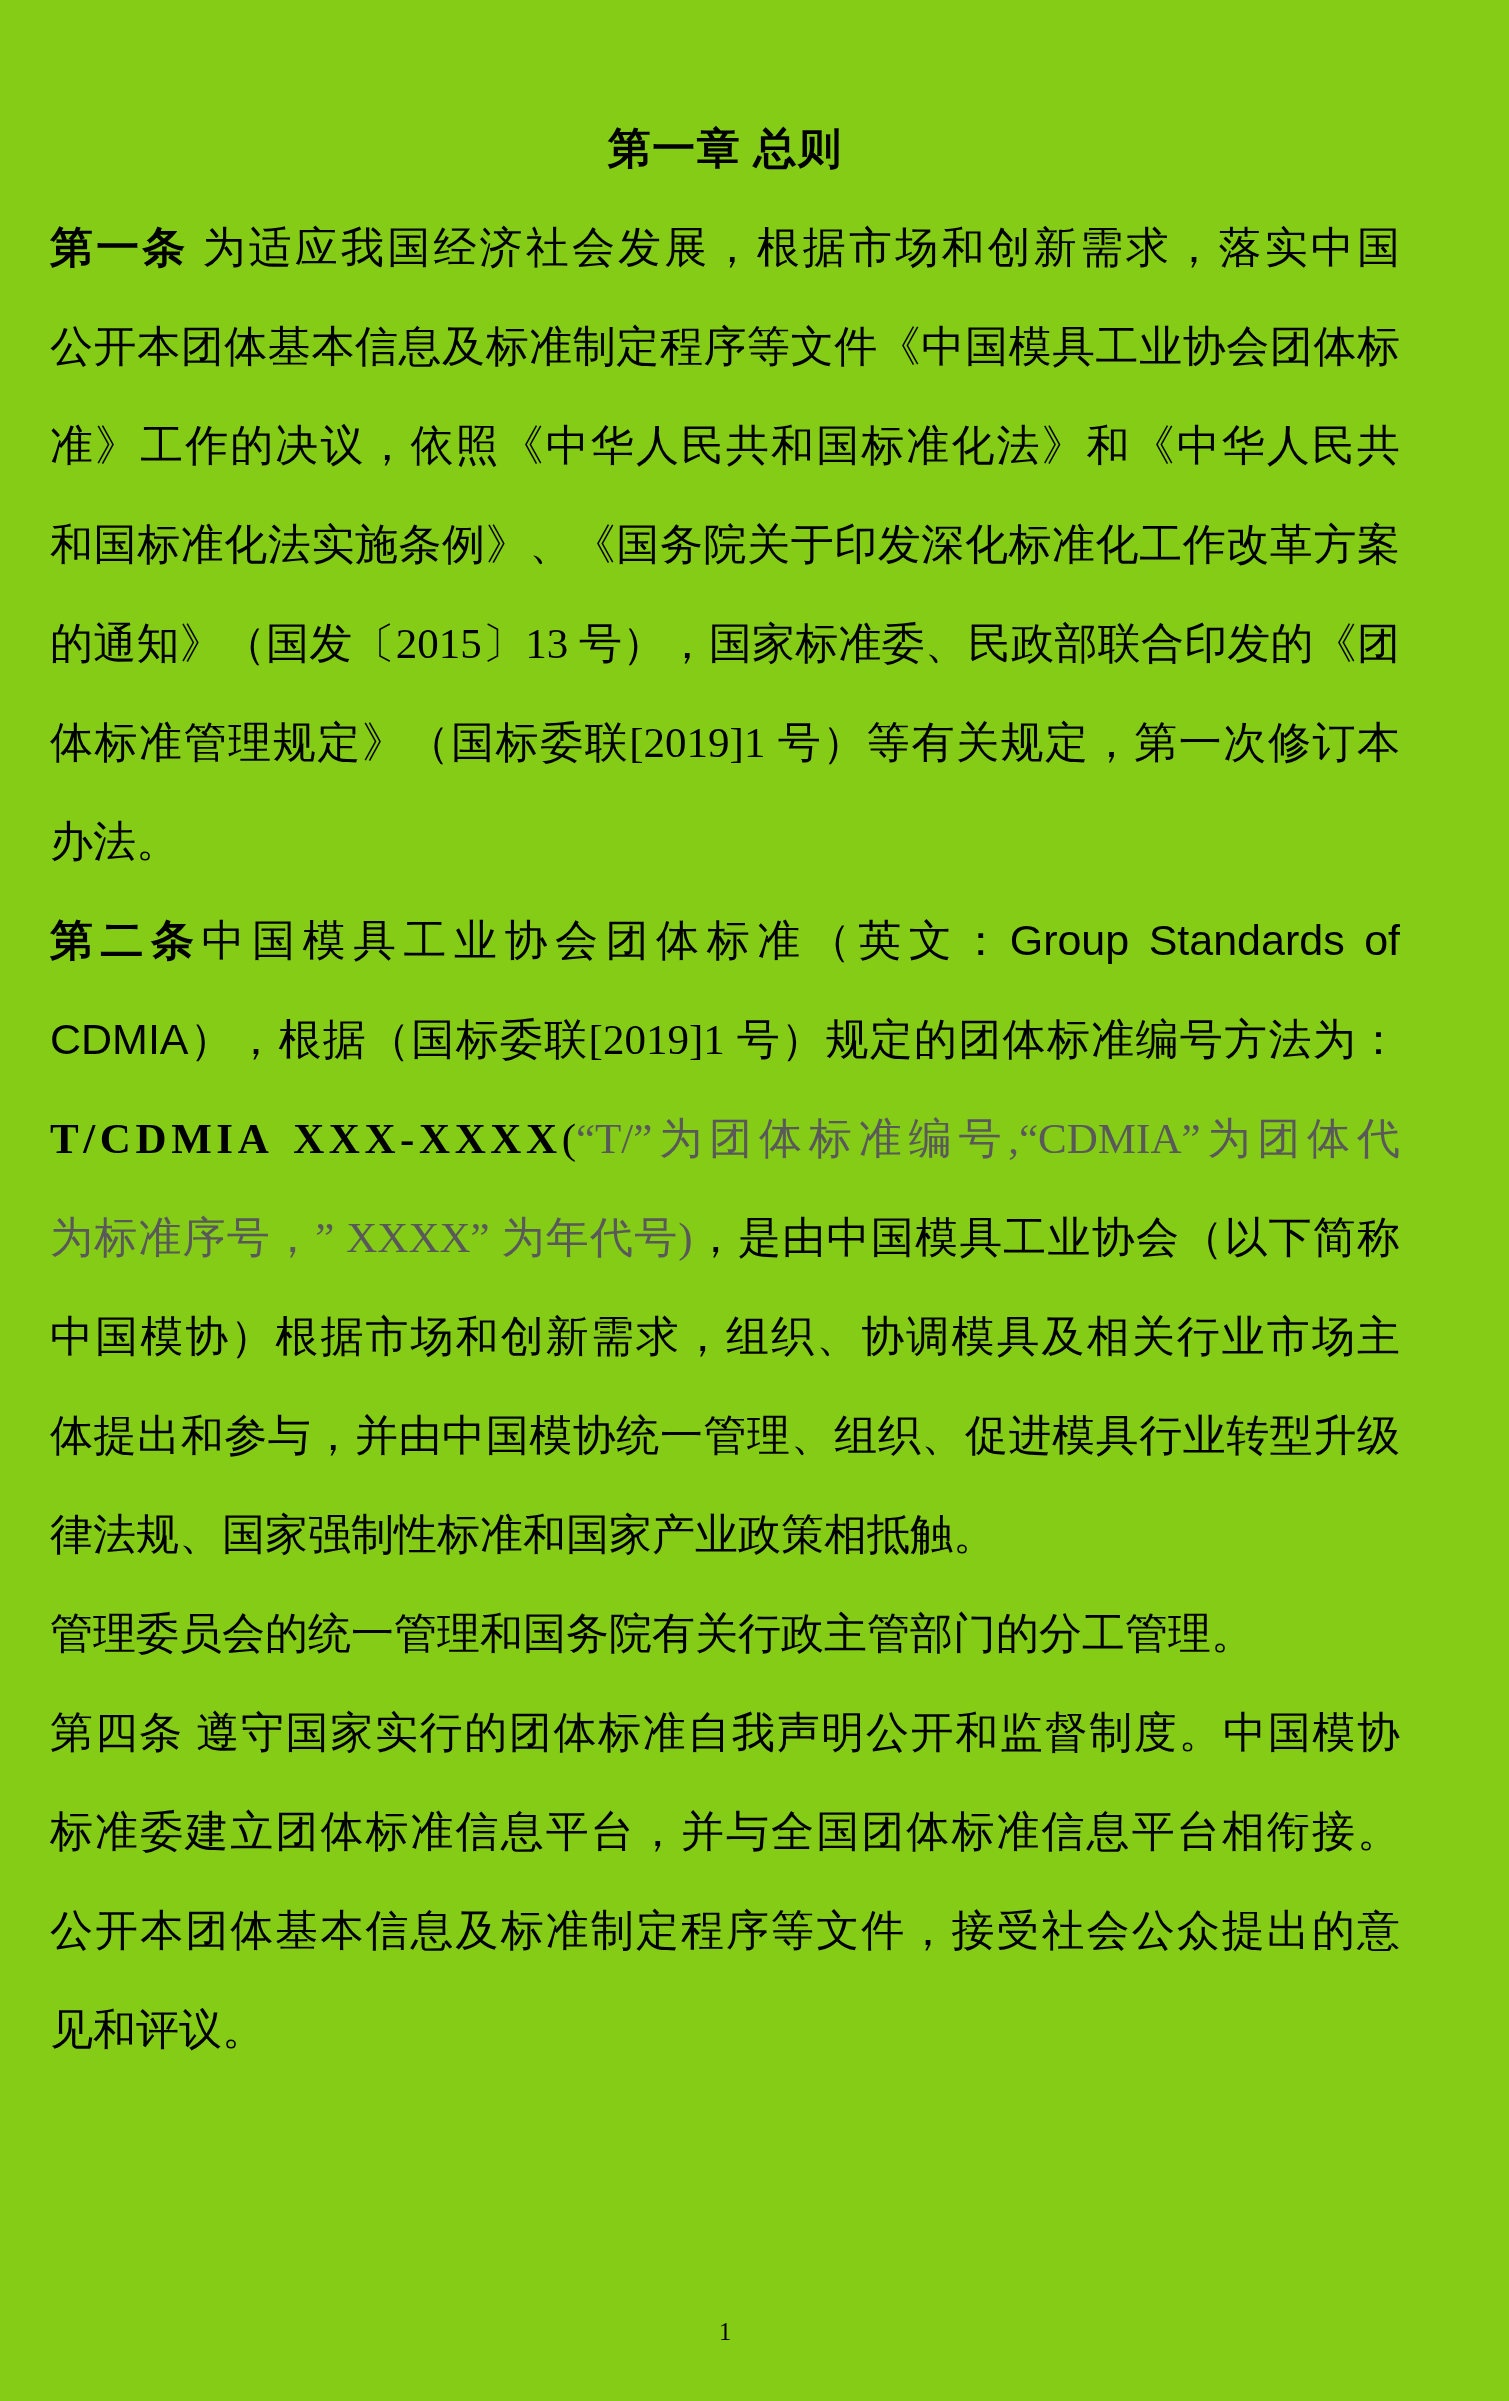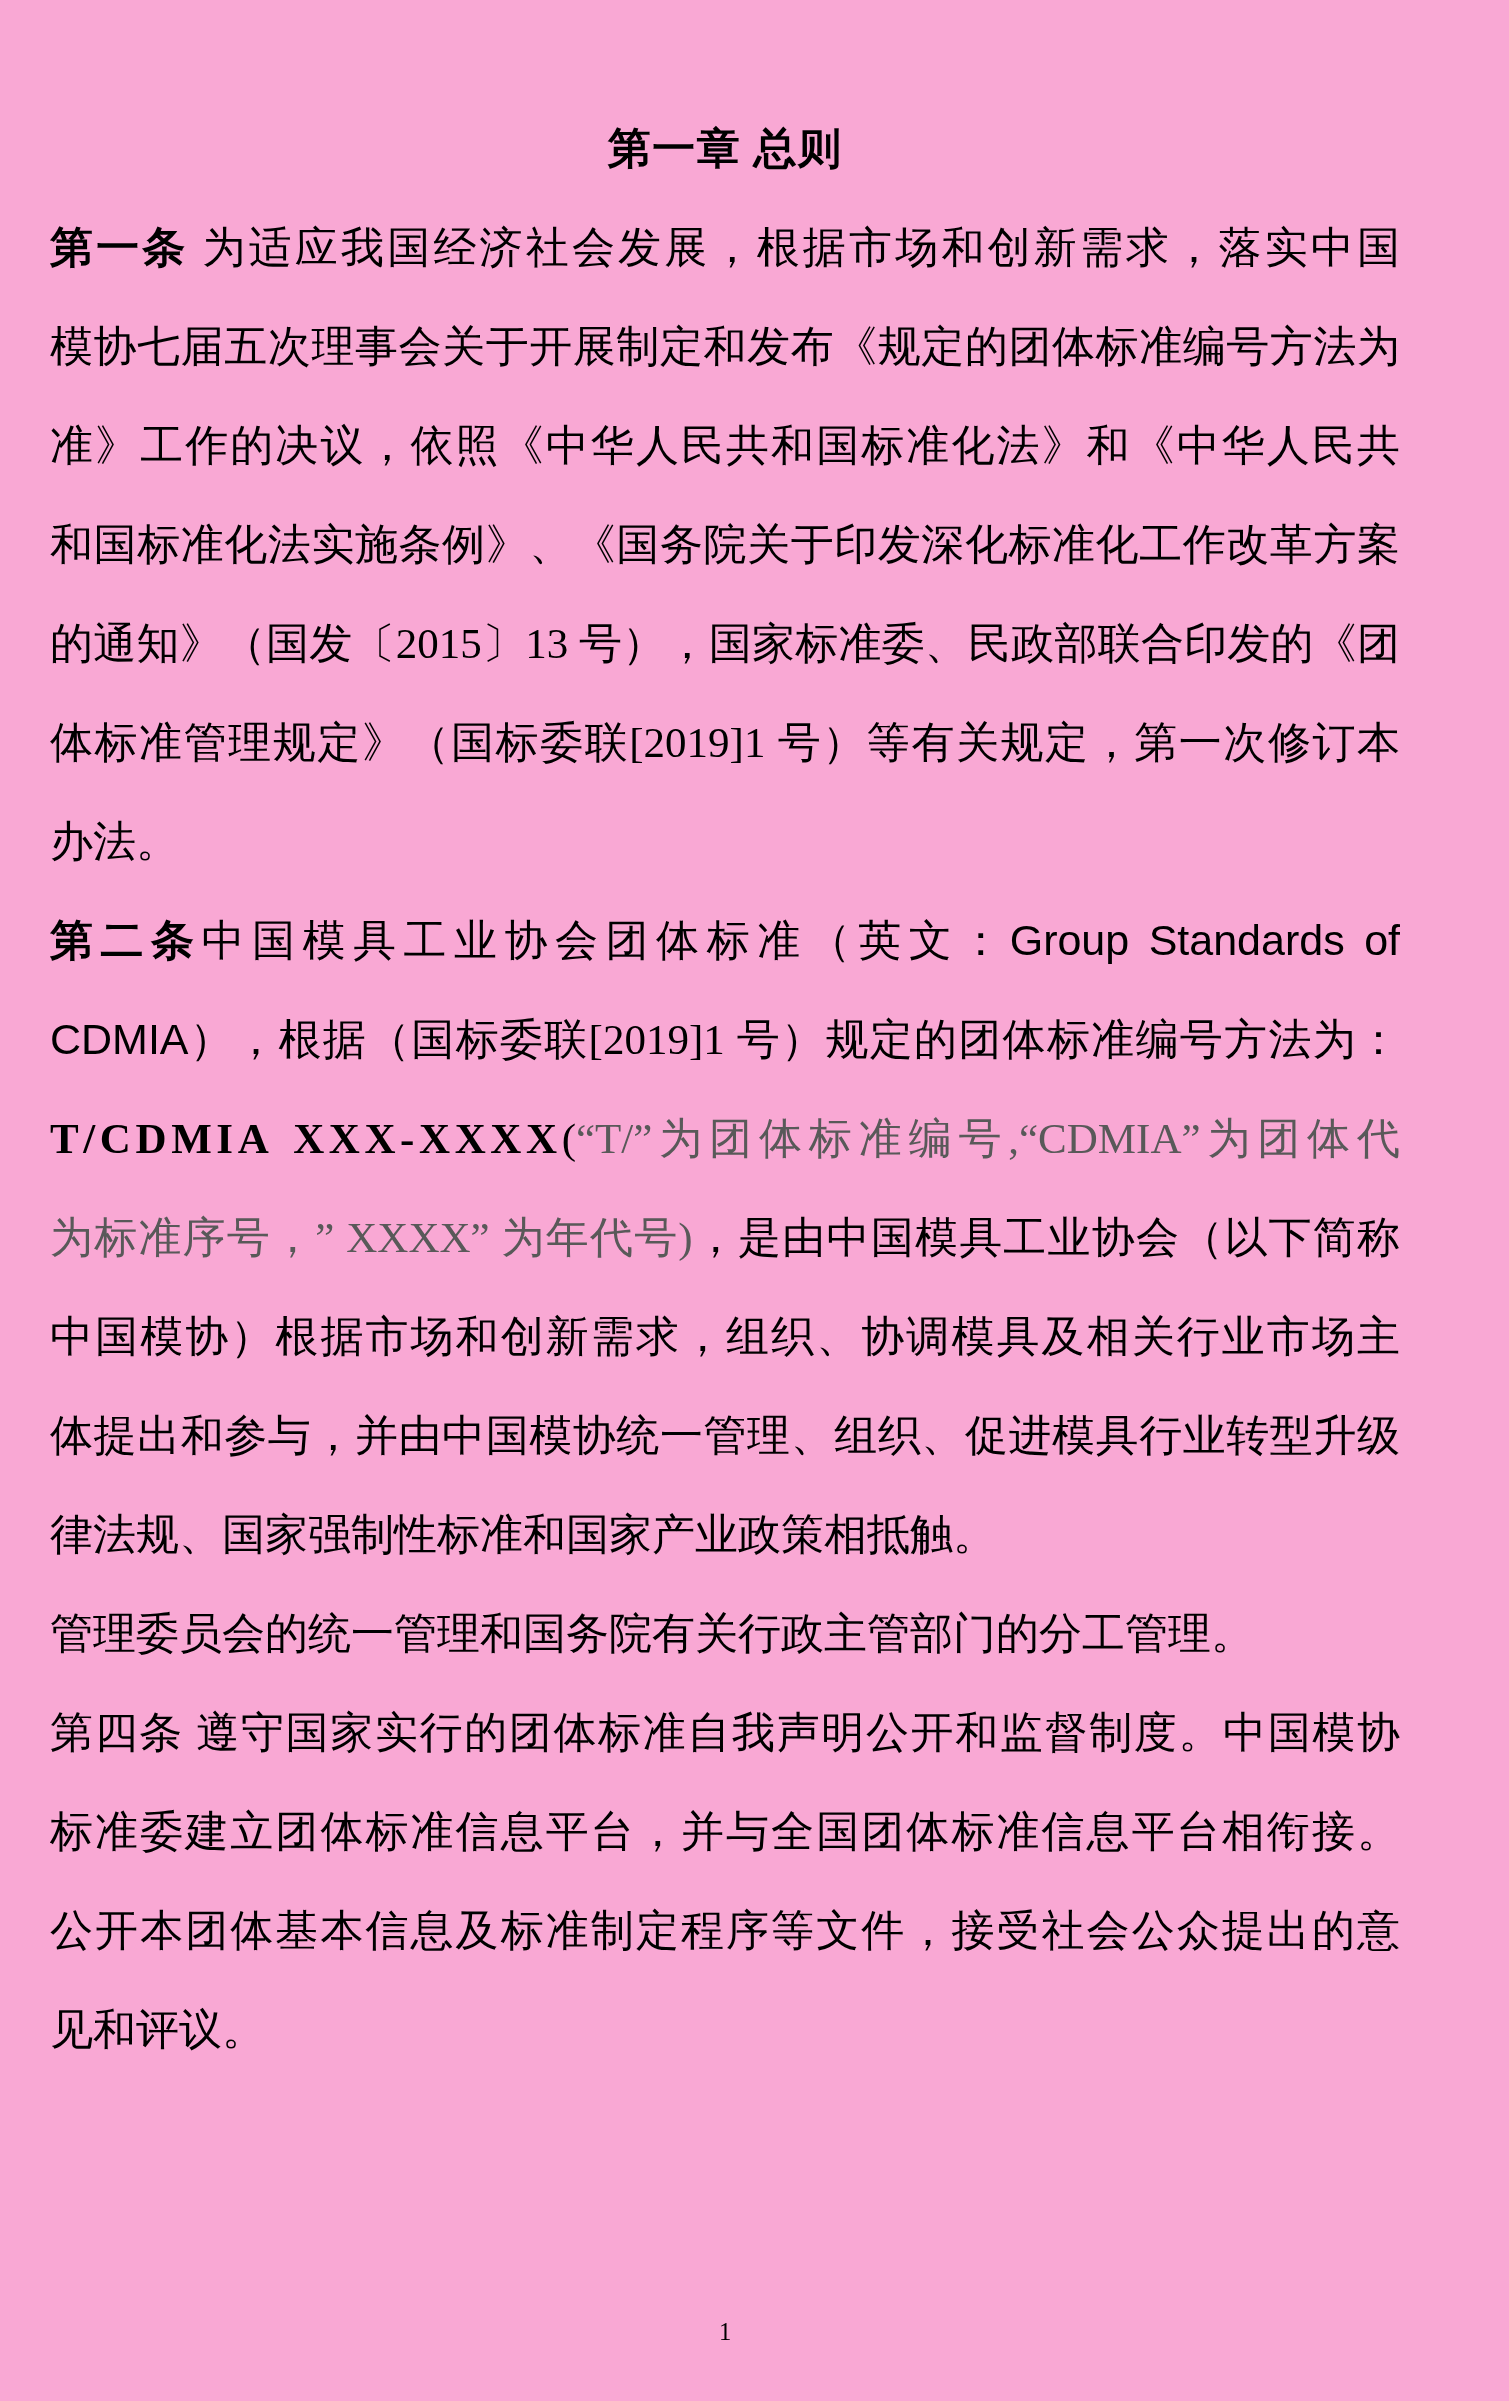--- a/index.html
+++ b/index.html
@@ -4,21 +4,21 @@
 <style>
   html, body {
     margin: 0;
     padding: 0;
     background: #ffffff;
   }
   .page {
     position: relative;
     width: 1510px;
     height: 2401px;
-    background: #f9a8d4;
+    background: #84cc16;
     overflow: hidden;
     font-family: "Liberation Serif", "DejaVu Serif", serif;
     color: #000000;
   }
   .content {
     position: absolute;
     left: 50px;
     top: 99px;
     width: 1350px;
   }
@@ -70,21 +70,21 @@
   }
 </style>
 </head>
 <body>
 
 <div class="page">
   <div class="content">
     <div class="line title">第一章 总则</div>
     <div id="body-lines">
         <div class="line j"><span class="seg-bold">第一条 </span><span class="seg-normal">为适应我国经济社会发展，根据市场和创新需求，落实中国</span></div>
-        <div class="line j"><span class="seg-normal">模协七届五次理事会关于开展制定和发布《规定的团体标准编号方法为</span></div>
+        <div class="line j"><span class="seg-normal">公开本团体基本信息及标准制定程序等文件《中国模具工业协会团体标</span></div>
         <div class="line j"><span class="seg-normal">准》工作的决议，依照《中华人民共和国标准化法》和《中华人民共</span></div>
         <div class="line j"><span class="seg-normal">和国标准化法实施条例》、《国务院关于印发深化标准化工作改革方案</span></div>
         <div class="line j"><span class="seg-normal">的通知》（国发〔2015〕13 号），国家标准委、民政部联合印发的《团</span></div>
         <div class="line j"><span class="seg-normal">体标准管理规定》（国标委联[2019]1 号）等有关规定，第一次修订本</span></div>
         <div class="line"><span class="seg-normal">办法。</span></div>
         <div class="line j"><span class="seg-bold">第二条</span><span class="seg-normal">中国模具工业协会团体标准（英文：</span><span class="seg-latin">Group Standards of</span></div>
         <div class="line j"><span class="seg-latin">CDMIA</span><span class="seg-normal">），根据（国标委联[2019]1 号）规定的团体标准编号方法为：</span></div>
         <div class="line j"><span class="seg-code">T/CDMIA XXX-XXXX</span><span class="seg-normal">(</span><span class="seg-gray">“T/”为团体标准编号,“CDMIA”为团体代号,“XXX-”</span></div>
         <div class="line j"><span class="seg-gray">为标准序号，” XXXX” 为年代号)</span><span class="seg-normal">，是由中国模具工业协会（以下简称</span></div>
         <div class="line j"><span class="seg-normal">中国模协）根据市场和创新需求，组织、协调模具及相关行业市场主</span></div>

